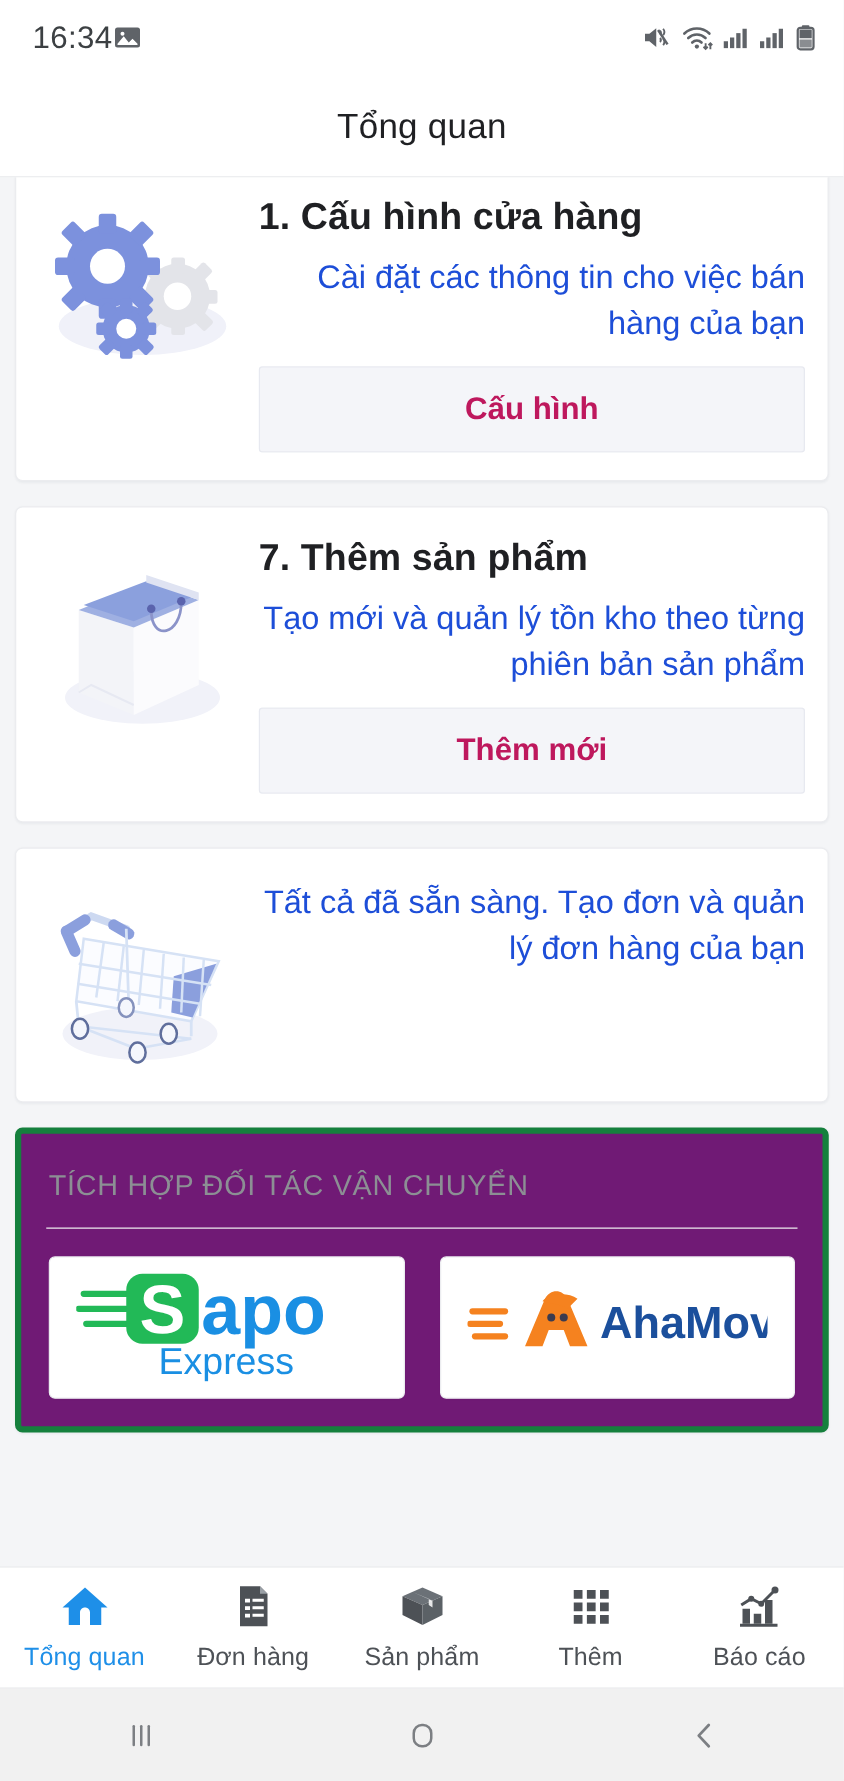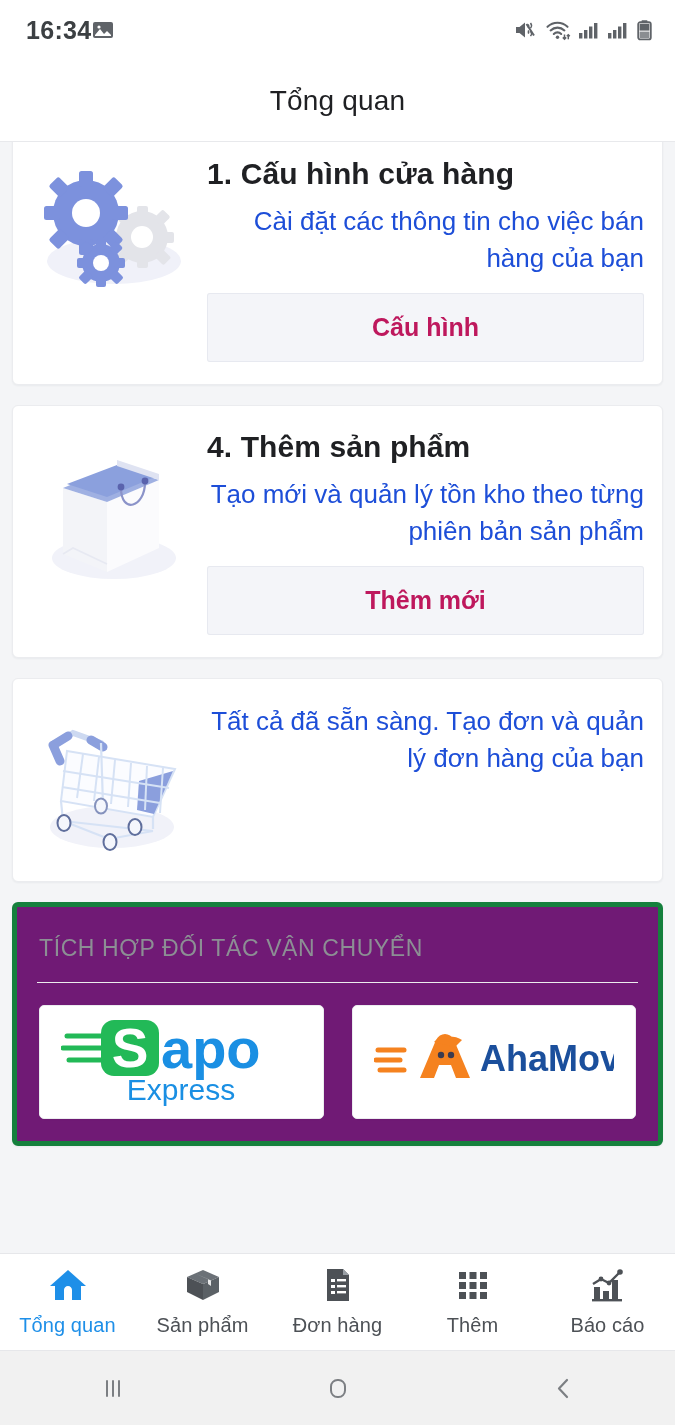--- a/index.html
+++ b/index.html
@@ -27,21 +27,20 @@
     background: #ffffff;
     display: flex;
     align-items: center;
     justify-content: space-between;
     padding: 0 22px 0 26px;
     flex: 0 0 auto;
   }
   .status-left {
     display: flex;
     align-items: center;
-    font-weight: bold;
   }
   .status-clock {
     font-size: 25px;
     color: #3c4043;
     letter-spacing: 0.3px;
   }
   .status-right {
     display: flex;
     align-items: center;
     gap: 7px;
@@ -352,21 +351,21 @@
           <path d="M88 30 L130 44 L130 38 L88 24 Z" fill="#dfe3f2"></path>
 
           <path d="M92 52 C92 78, 116 72, 116 46" stroke="#8b93c9" stroke-width="2.2" fill="none"></path>
           <circle cx="92" cy="51" r="3.4" fill="#5a63ad"></circle>
           <circle cx="116" cy="45" r="3.4" fill="#5a63ad"></circle>
 
           <path d="M34 118 L44 112 L78 128" stroke="#e7e9f2" stroke-width="1.6" fill="none"></path>
         </svg>
       </div>
       <div class="card-body">
-        <div class="card-title">4. Thêm sản phẩm</div>
+        <div class="card-title">7. Thêm sản phẩm</div>
         <div class="card-desc">Tạo mới và quản lý tồn kho theo từng phiên bản sản phẩm</div>
         <button class="card-btn">Thêm mới</button>
       </div>
     </div>
 
     <div class="card">
       <div class="card-art">
         <svg width="175" height="150" viewBox="0 0 175 150">
           <ellipse cx="85" cy="118" rx="62" ry="21" fill="#f1f2f9"></ellipse>
 
@@ -461,50 +460,50 @@
 
   <div class="bottom-nav">
 
     <div class="nav-item active">
       <span>
         <svg width="40" height="36" viewBox="0 0 40 36">
           <path d="M20 3 L38 19 L33 19 L33 33 L24 33 L24 23 C24 20.8 22.3 19 20 19 C17.7 19 16 20.8 16 23 L16 33 L7 33 L7 19 L2 19 Z" fill="#1e8fe8"></path>
         </svg>
       </span>
       <span class="nav-label">Tổng quan</span>
-    </div>
-
-    <div class="nav-item">
-      <span>
-        <svg width="38" height="36" viewBox="0 0 38 36">
-          <path d="M19 3 L35 10 L19 17 L3 10 Z" fill="#6b7177"></path>
-          <path d="M3 10 L19 17 L19 33 L3 25 Z" fill="#4d5156"></path>
-          <path d="M35 10 L19 17 L19 33 L35 25 Z" fill="#5b6166"></path>
-          <path d="M11 6.5 L27 13.5 L27 19 L24 17 L24 12 L11 6.5 Z" fill="#ffffff" opacity="0.85"></path>
-        </svg>
-      </span>
-      <span class="nav-label">Sản phẩm</span>
     </div>
 
     <div class="nav-item">
       <span>
         <svg width="36" height="36" viewBox="0 0 36 36">
           <path d="M7 2 H23 L29 8 V34 H7 Z" fill="#4d5156"></path>
           <path d="M23 2 L29 8 H23 Z" fill="#9aa0a6"></path>
           <g fill="#ffffff">
             <rect x="11" y="12" width="4" height="3"></rect>
             <rect x="17" y="12" width="9" height="2.4"></rect>
             <rect x="11" y="18" width="4" height="3"></rect>
             <rect x="17" y="18" width="9" height="2.4"></rect>
             <rect x="11" y="24" width="4" height="3"></rect>
             <rect x="17" y="24" width="9" height="2.4"></rect>
           </g>
         </svg>
       </span>
       <span class="nav-label">Đơn hàng</span>
+    </div>
+
+    <div class="nav-item">
+      <span>
+        <svg width="38" height="36" viewBox="0 0 38 36">
+          <path d="M19 3 L35 10 L19 17 L3 10 Z" fill="#6b7177"></path>
+          <path d="M3 10 L19 17 L19 33 L3 25 Z" fill="#4d5156"></path>
+          <path d="M35 10 L19 17 L19 33 L35 25 Z" fill="#5b6166"></path>
+          <path d="M11 6.5 L27 13.5 L27 19 L24 17 L24 12 L11 6.5 Z" fill="#ffffff" opacity="0.85"></path>
+        </svg>
+      </span>
+      <span class="nav-label">Sản phẩm</span>
     </div>
 
     <div class="nav-item">
       <span>
         <svg width="36" height="36" viewBox="0 0 36 36">
           <g fill="#4d5156">
             <rect x="4" y="5" width="7" height="7"></rect>
             <rect x="14.5" y="5" width="7" height="7"></rect>
             <rect x="25" y="5" width="7" height="7"></rect>
             <rect x="4" y="15" width="7" height="7"></rect>

